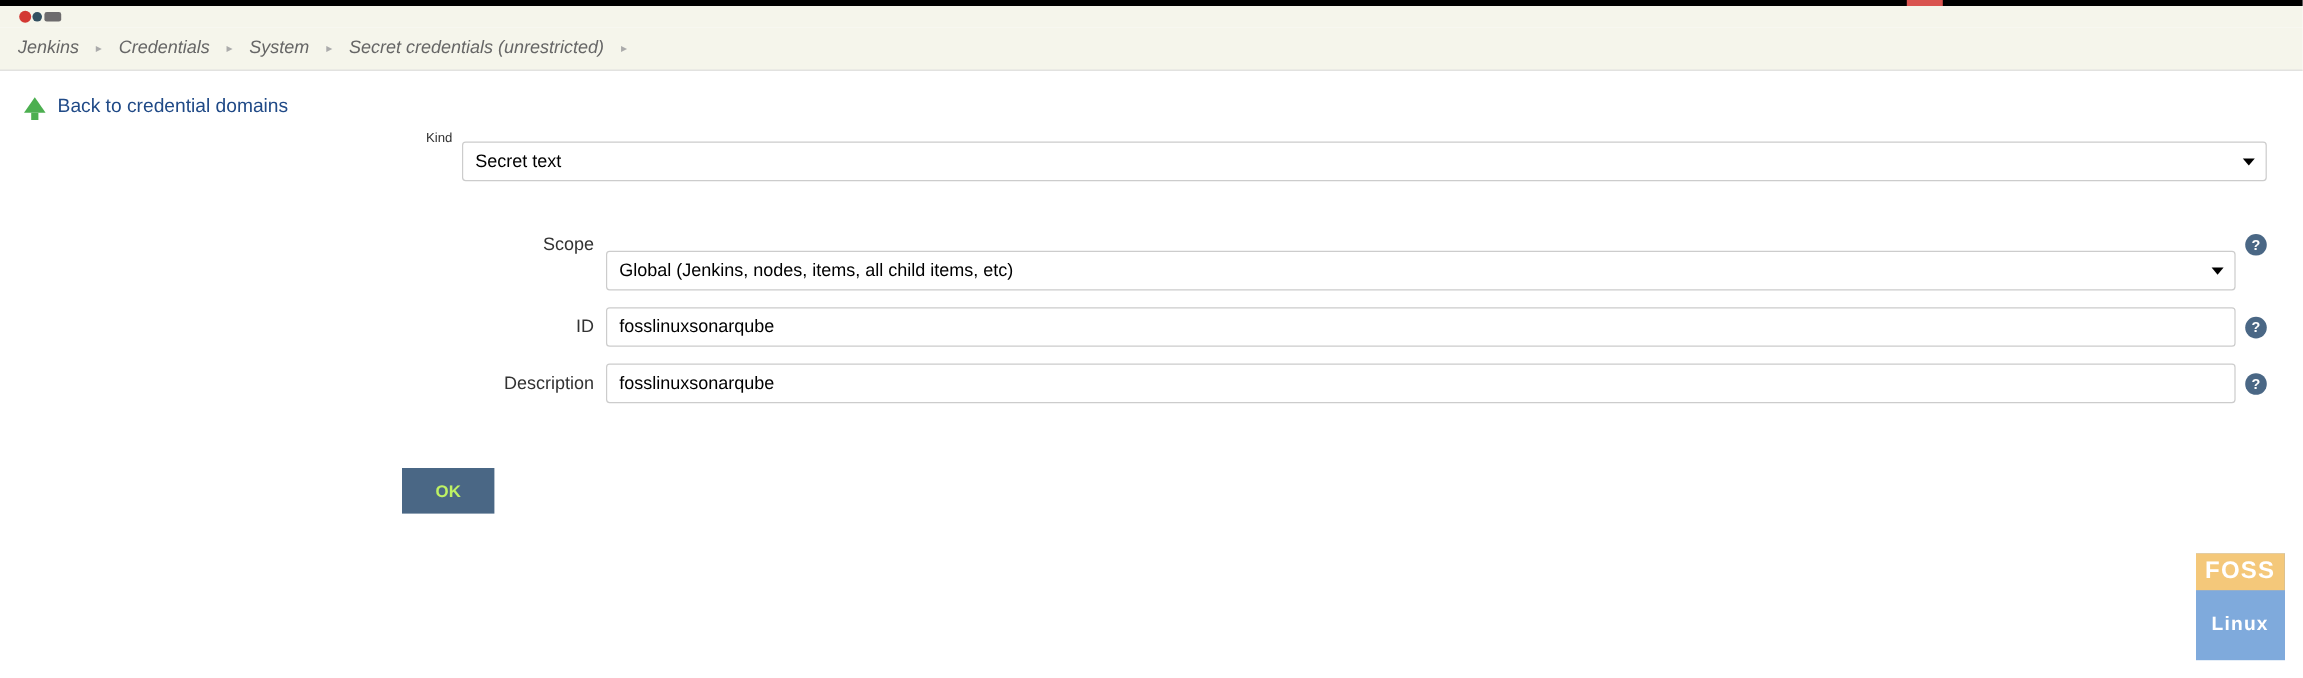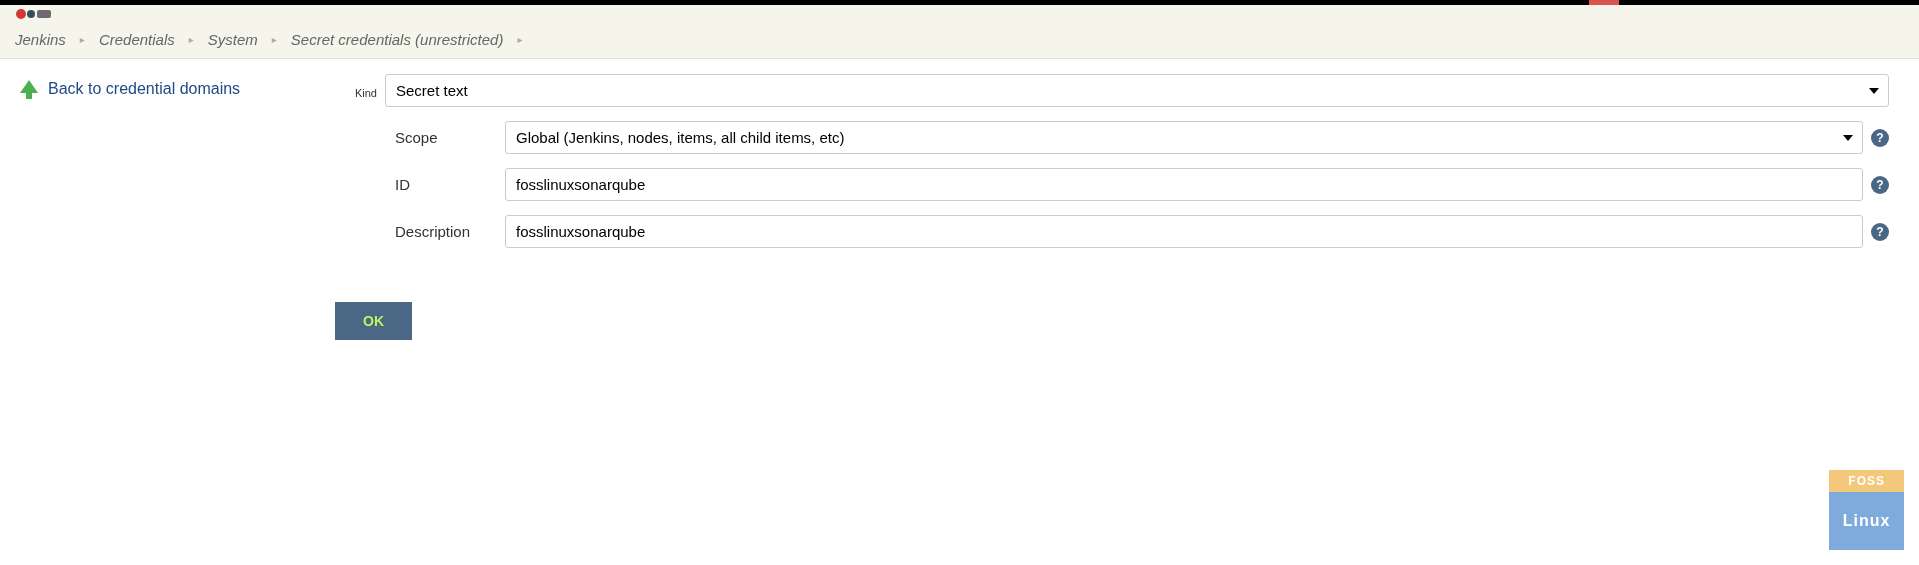--- a/index.html
+++ b/index.html
@@ -11,54 +11,54 @@
     .logo-area { background: #f5f5eb; padding: 2px 15px 0; }
     .logo { width: 40px; height: 12px; display: inline-block; }
     
     .breadcrumb { background: #f5f5eb; padding: 8px 15px 10px; border-bottom: 1px solid #ddd; display: flex; align-items: center; gap: 6px; }
     .breadcrumb a { color: #666; text-decoration: none; font-size: 15px; font-style: italic; }
     .breadcrumb .arrow { color: #aaa; font-size: 10px; padding: 0 8px; }
     
     .main-wrap { display: flex; padding: 15px; }
     
     .sidebar { width: 320px; padding-left: 5px; }
-    .sidebar-item { display: flex; align-items: flex-start; gap: 10px; padding: 6px 0; cursor: pointer; }
+    .sidebar-item { display: flex; align-items: flex-end; gap: 10px; padding: 6px 0; cursor: pointer; }
     .sidebar-item a { color: #204a87; text-decoration: none; font-size: 16px; }
     .sidebar-item.bold a { font-weight: bold; }
     
     .icon-up { width: 0; height: 0; border-left: 9px solid transparent; border-right: 9px solid transparent; border-bottom: 13px solid #4caf50; position: relative; margin-bottom: 4px; }
     .icon-up::after { content: ''; position: absolute; left: -3px; top: 13px; width: 6px; height: 6px; background: #4caf50; }
     
     .icon-key { width: 20px; height: 16px; position: relative; }
     .icon-key::before { content: ''; position: absolute; width: 10px; height: 10px; border: 2px solid #3572b0; border-radius: 50%; left: 0; top: 2px; }
     .icon-key::after { content: ''; position: absolute; width: 8px; height: 3px; background: #3572b0; left: 12px; top: 7px; }
     .icon-key-dot { position: absolute; width: 5px; height: 5px; background: #f0c814; border-radius: 50%; left: 16px; top: 0; }
     
     .content { flex: 1; padding-right: 15px; }
     .form-row { display: flex; align-items: center; margin-bottom: 14px; }
-    .form-label { width: 110px; text-align: left; color: #333; font-size: 15px; padding-right: 10px; }
+    .form-label { width: 110px; text-align: right; color: #333; font-size: 15px; padding-right: 10px; }
     .form-row.first .form-label { font-size: 11px; padding-top: 4px; }
     .form-row.indented .form-label { padding-left: 60px; width: 170px; }
     
     .form-input-wrap { flex: 1; display: flex; align-items: center; gap: 8px; }
     
     select, input[type="text"], input[type="password"] {
       width: 100%; padding: 7px 10px; border: 1px solid #ccc; border-radius: 3px;
       font-size: 15px; background: #fff; font-family: inherit;
     }
     select { appearance: none; background-image: none; padding-right: 28px; position: relative; }
-    .select-wrap { position: relative; flex: 1; }
+    .select-wrap { position: relative; flex: 1; margin-top: 44px; }
     .select-arrow { position: absolute; right: 10px; top: 50%; transform: translateY(-50%); pointer-events: none; width: 0; height: 0; border-left: 5px solid transparent; border-right: 5px solid transparent; border-top: 6px solid #000; }
     
     .help-icon { width: 18px; height: 18px; border-radius: 50%; background: #4a6785; color: #fff; display: flex; align-items: center; justify-content: center; font-size: 12px; font-weight: bold; cursor: pointer; flex-shrink: 0; }
     
     .ok-button { background: #4a6785; color: #bef264; border: none; padding: 11px 28px; font-size: 14px; font-weight: bold; cursor: pointer; margin-top: 40px; margin-left: 0; }
     
     .watermark { position: fixed; right: 15px; bottom: 15px; text-align: center; }
-    .watermark .foss { background: #f4c87a; color: #fff; padding: 4px 19px; font-weight: bold; font-size: 12px; letter-spacing: 1px; }
+    .watermark .foss { background: #f4c87a; color: #fff; padding: 4px 8px; font-weight: bold; font-size: 20px; letter-spacing: 1px; }
     .watermark .linux { background: #7faadc; color: #fff; padding: 20px 8px; font-weight: bold; font-size: 16px; letter-spacing: 1px; }
   </style>
 </head>
 <body>
 
 <div class="top-bar">
   <div class="top-bar-red"></div>
 </div>
 
 <div class="logo-area">

